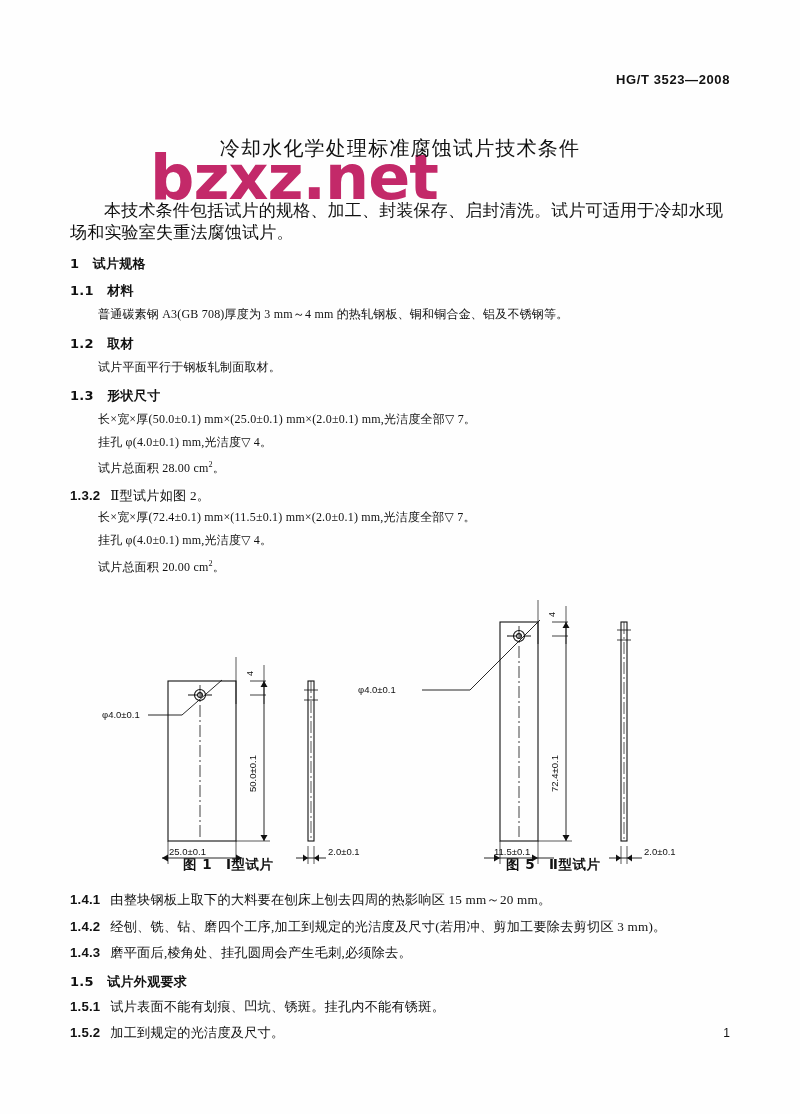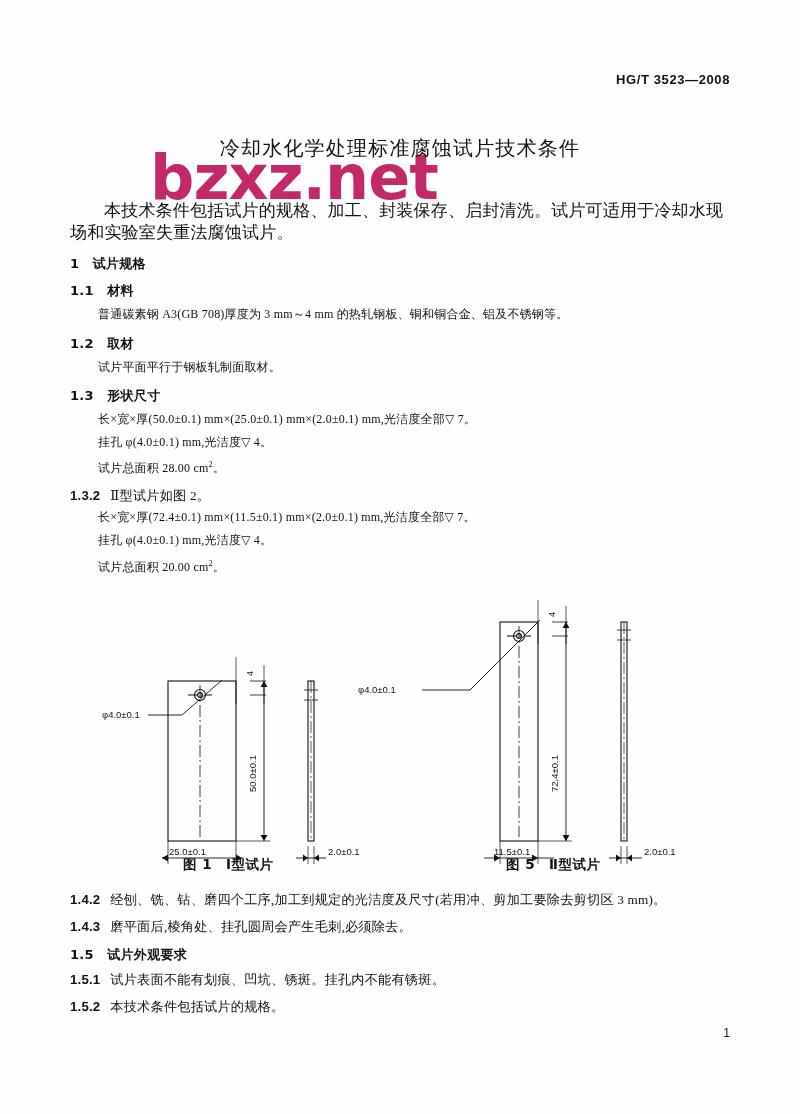--- a/index.html
+++ b/index.html
@@ -288,31 +288,34 @@
   </div>
 
   <div class="fig-captions">
     <span class="cap cap-1">图 1　Ⅰ型试片</span>
     <span class="cap cap-2">图 5　Ⅱ型试片</span>
   </div>
 
   <div class="tail">
 
     <div class="clause">
+      <span class="lbl">1.4.1</span><span>由整块钢板上取下的大料要在刨床上刨去四周的热影响区 15 mm～20 mm。</span>
+    </div>
+    <div class="clause">
       <span class="lbl">1.4.2</span><span>经刨、铣、钻、磨四个工序,加工到规定的光洁度及尺寸(若用冲、剪加工要除去剪切区 3 mm)。</span>
     </div>
     <div class="clause">
       <span class="lbl">1.4.3</span><span>磨平面后,棱角处、挂孔圆周会产生毛刺,必须除去。</span>
     </div>
 
     <div class="h-num"><span class="cn">1.5　试片外观要求</span></div>
 
     <div class="clause">
       <span class="lbl">1.5.1</span><span>试片表面不能有划痕、凹坑、锈斑。挂孔内不能有锈斑。</span>
     </div>
     <div class="clause">
-      <span class="lbl">1.5.2</span><span>本技术条件包括试片的规格。</span>
+      <span class="lbl">1.5.2</span><span>加工到规定的光洁度及尺寸。</span>
     </div>
   </div>
 
   <div class="page-no">1</div>
 
 </div>
 
 </body></html>

